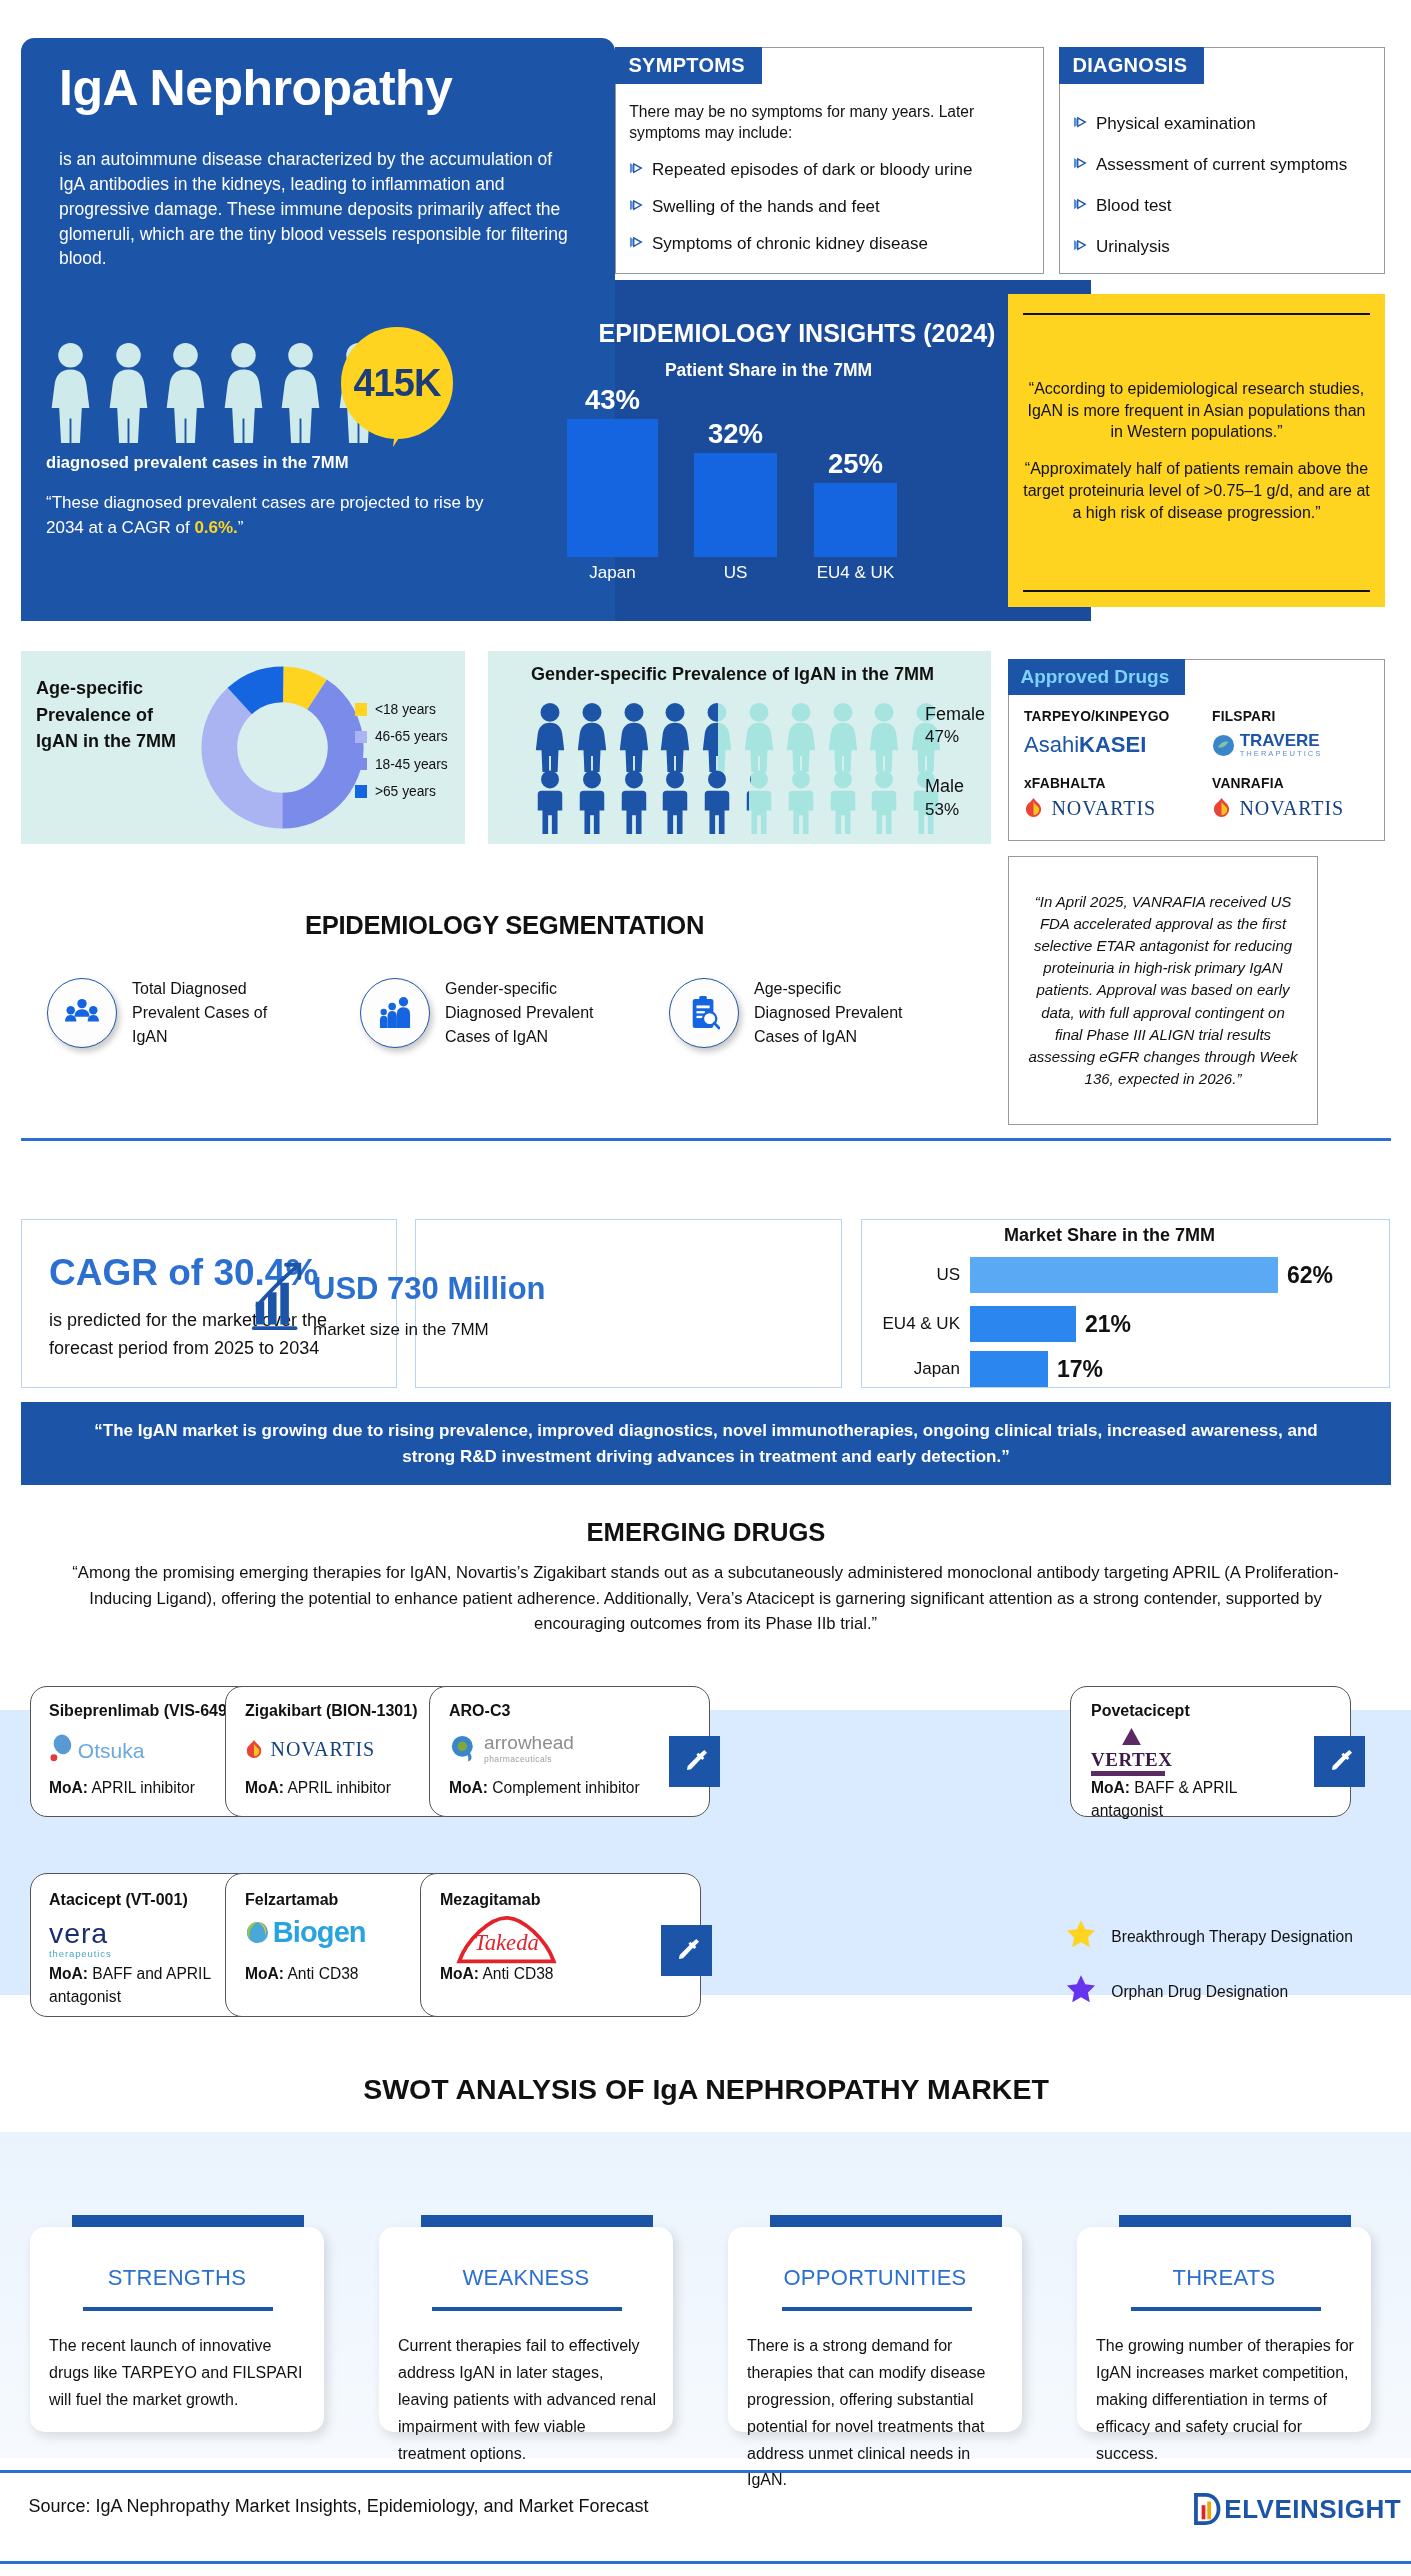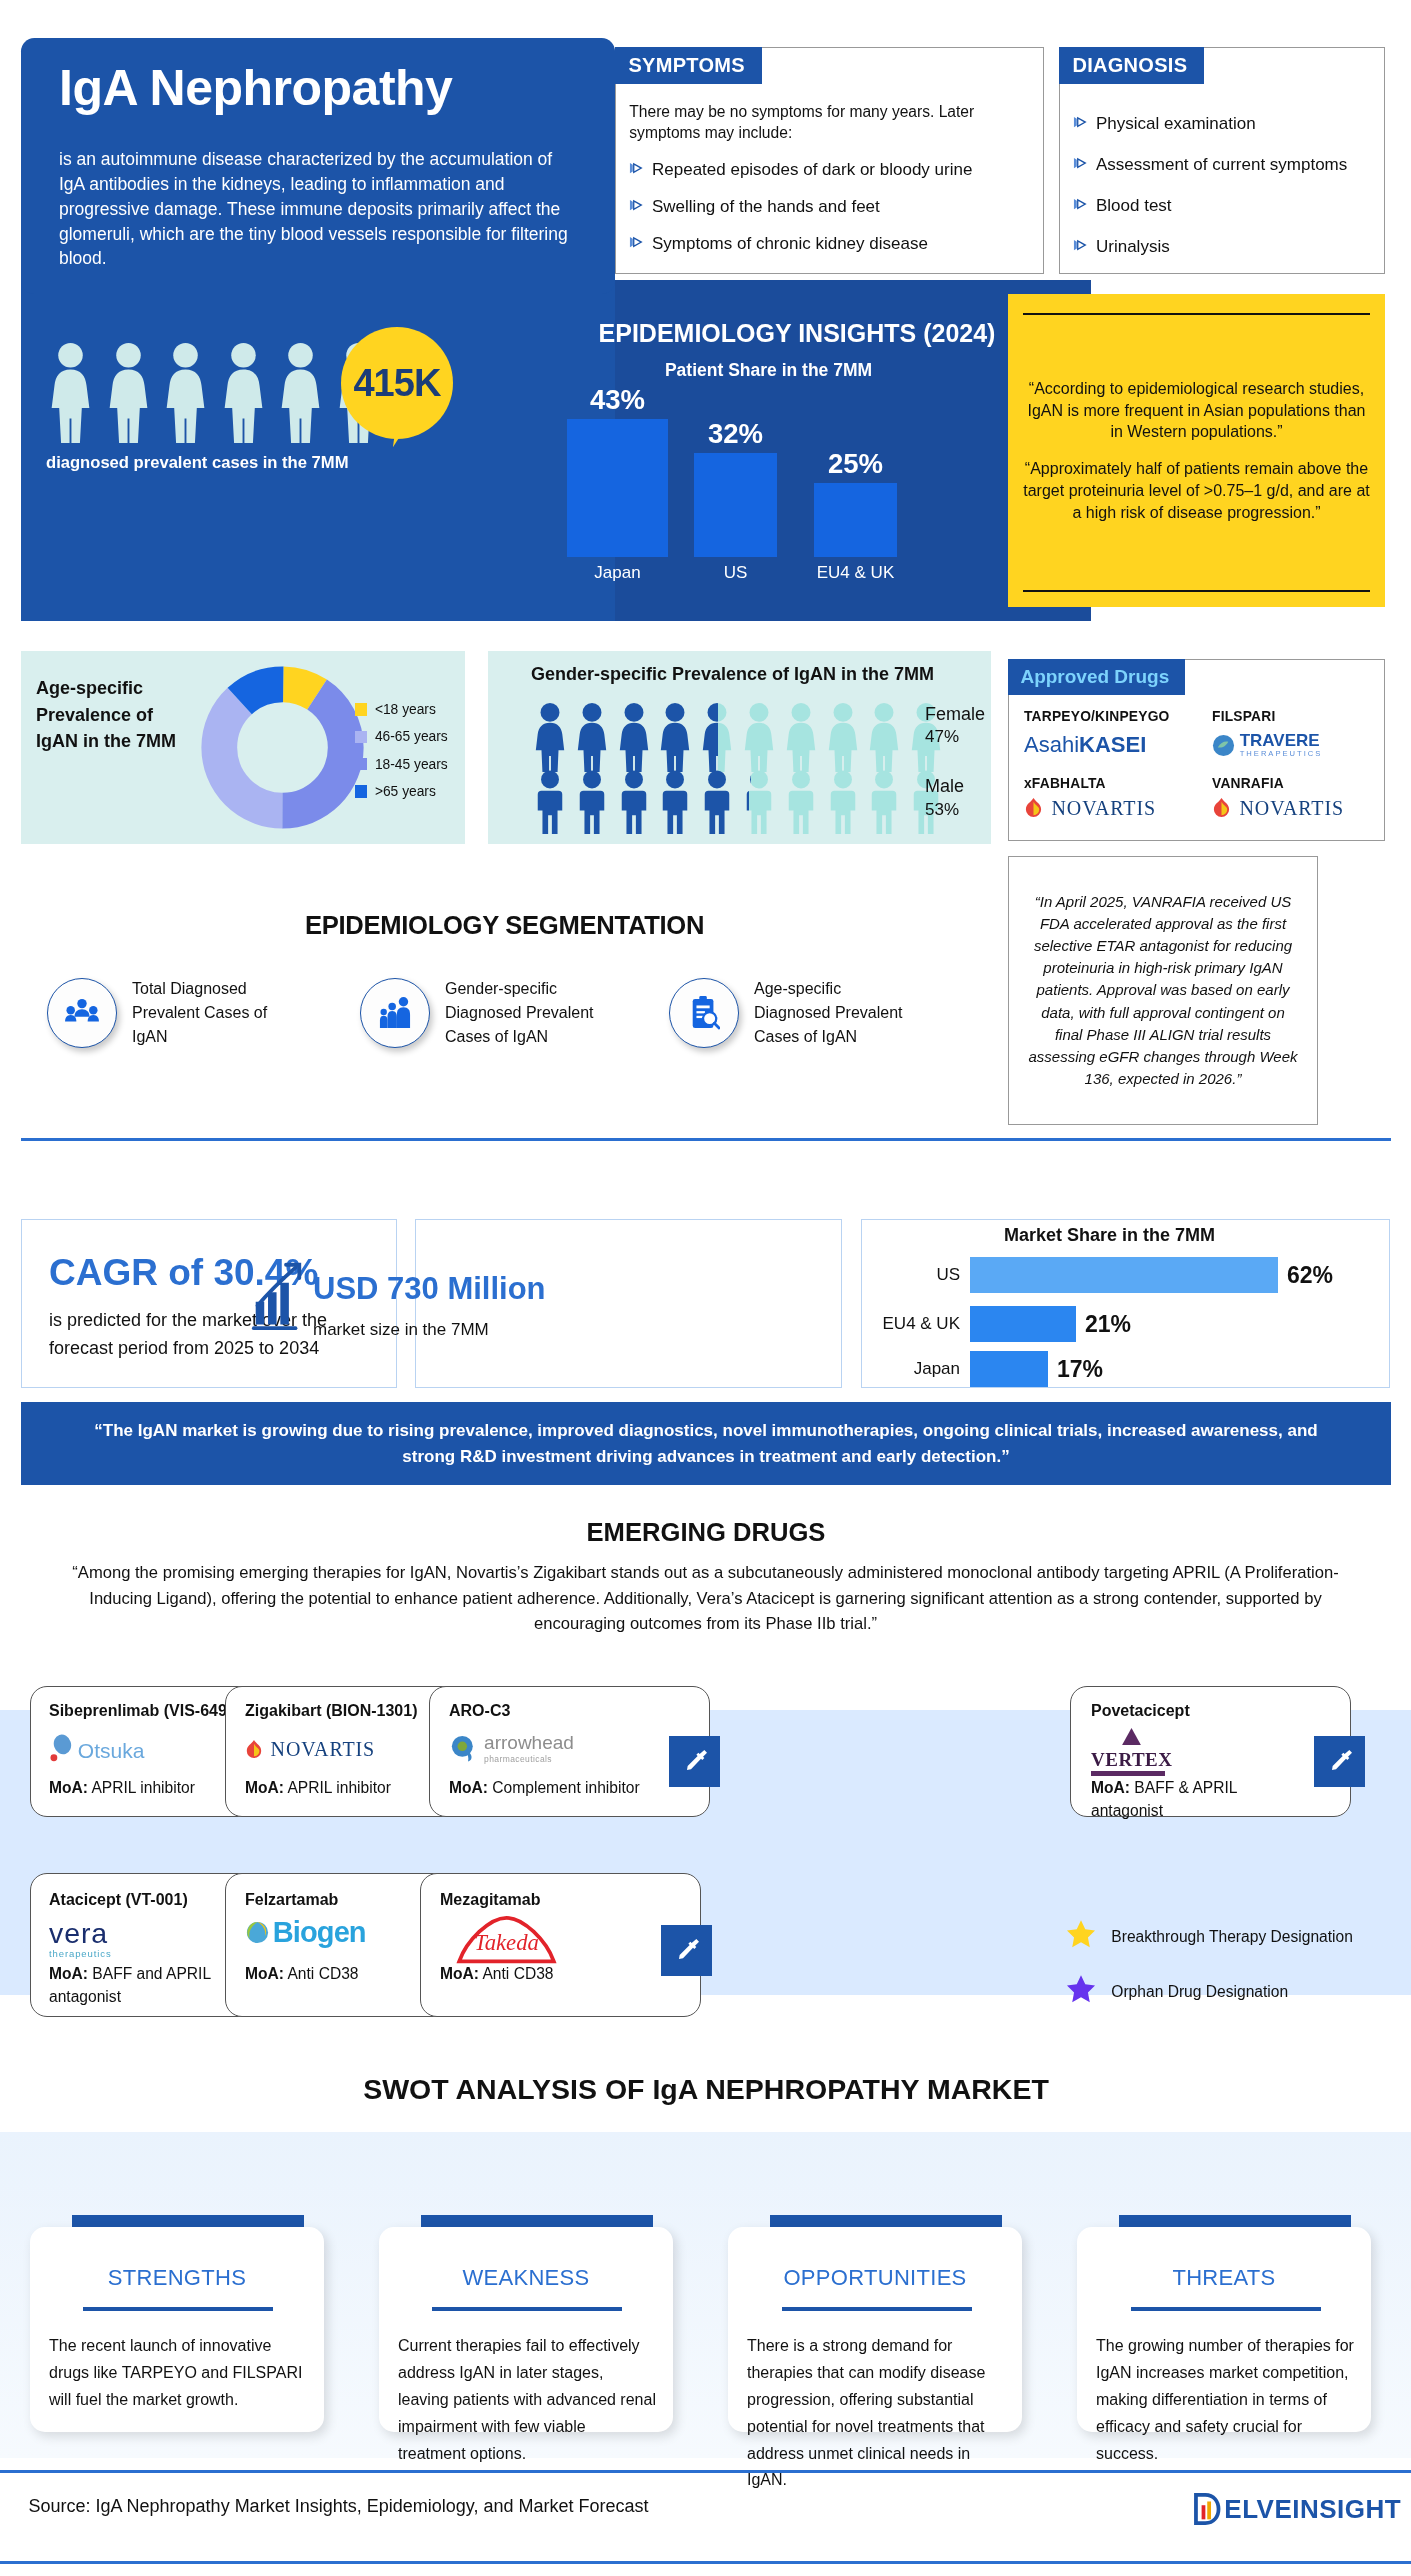--- a/index.html
+++ b/index.html
@@ -231,20 +231,21 @@
     <svg width="49" height="102" viewBox="0 0 52 108">
         <circle cx="26" cy="15" r="13" fill="#cfeaea"></circle>
         <path d="M26 30c-11 0-16 7-17 17l-3 24h8l2 37h9V82h2v26h9l2-37h8l-3-24c-1-10-6-17-17-17z" fill="#cfeaea"></path>
       </svg>
   </div>
   <div class="bubble-tail"></div>
   <div class="bubble">
     <span>415K</span>
   </div>
   <div class="cases-label">diagnosed prevalent cases in the 7MM</div>
+  <div class="cases-quote"><span>“These diagnosed prevalent cases are projected to rise by 2034 at a CAGR of </span><span class="cagr-hl">0.6%.</span><span>”</span></div>
 
   <div class="infobox" style="left:615px; top:47px; width:429px; height:227px;">
     <div class="infobox-hd">SYMPTOMS</div>
     <div class="ib-body" style="top:54px;">
       <div class="ib-intro">There may be no symptoms for many years. Later symptoms may include:</div>
       <div class="ib-item" style="margin-top:17px;">
         <span class="tri">
             <svg width="14.2" height="14.2" viewBox="0 0 15 15">
               <path d="M1 2v11l3-2V4z" fill="#5a8dd8"></path>
               <path d="M5 3v9l8-4.5z" fill="none" stroke="#1c54a8" stroke-width="1.4"></path>
@@ -312,21 +313,21 @@
           </span>
         <span>Urinalysis</span>
       </div>
     </div>
   </div>
 
   <div class="epi-title">EPIDEMIOLOGY INSIGHTS (2024)</div>
   <div class="epi-sub">Patient Share in the 7MM</div>
 
   <div class="bars">
-    <div class="bar-col" style="left:17px; width:101px;">
+    <div class="bar-col" style="left:17px; width:91px;">
       <div class="bar-val">43%</div>
       <div class="bar-rect" style="height:138px;"></div>
       <div class="bar-lbl">Japan</div>
     </div>
     <div class="bar-col" style="left:144px; width:83px;">
       <div class="bar-val">32%</div>
       <div class="bar-rect" style="height:104px;"></div>
       <div class="bar-lbl">US</div>
     </div>
     <div class="bar-col" style="left:264px; width:83px;">

